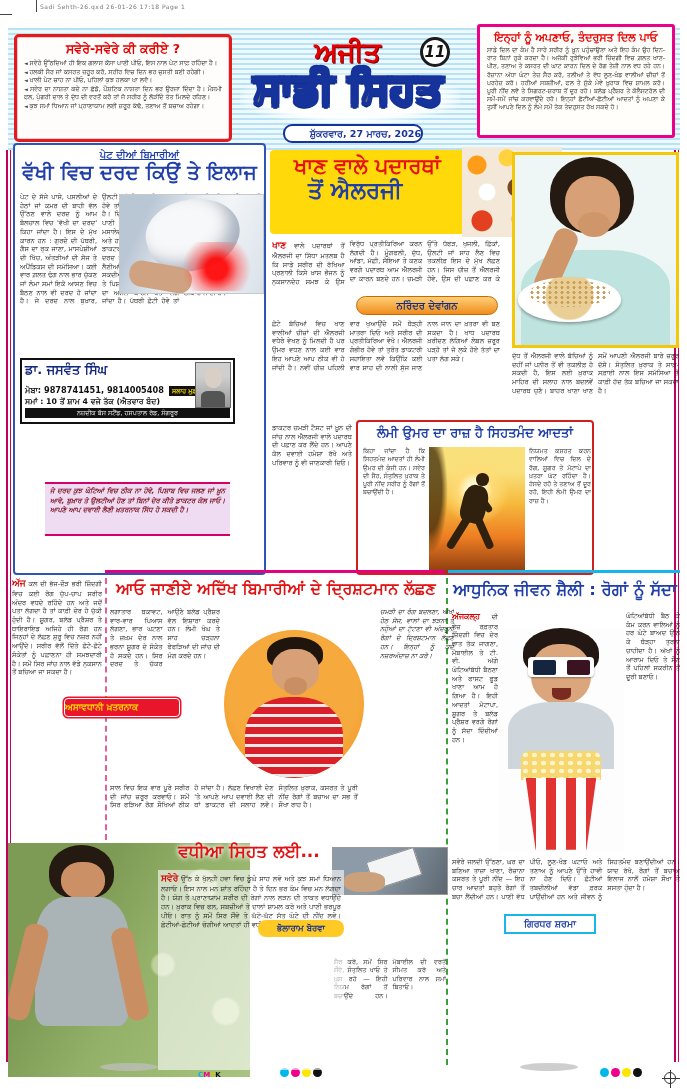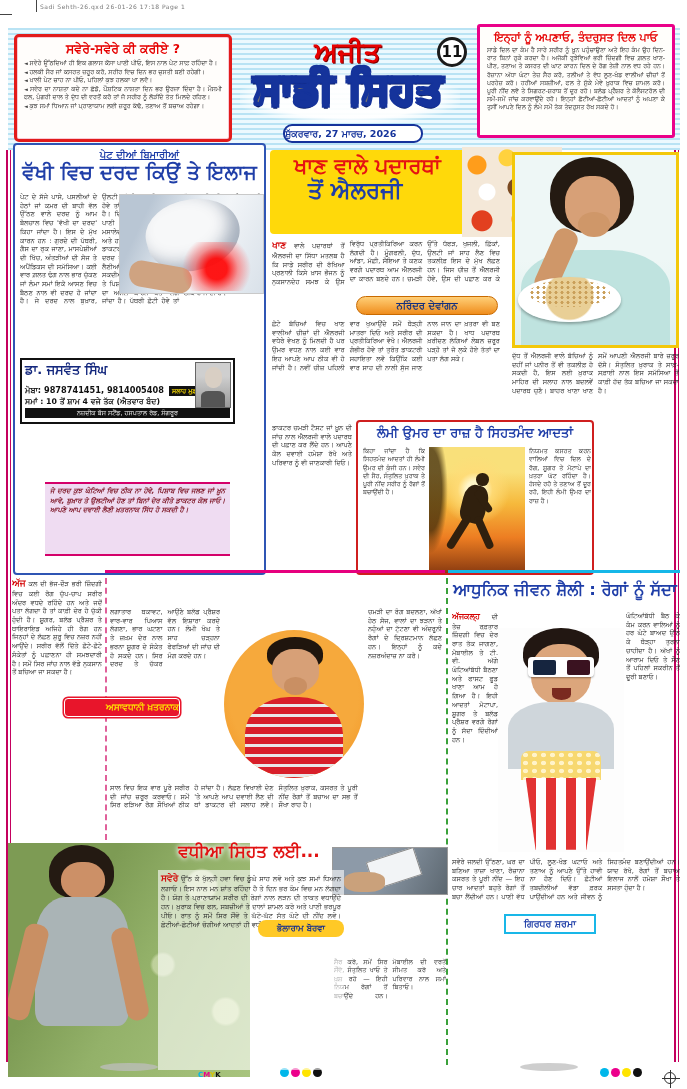--- a/index.html
+++ b/index.html
@@ -18,38 +18,38 @@
 .stripes{background:repeating-linear-gradient(180deg,#b9e3f4 0 2px,#ecf9fe 2px 5px);}
 .swoosh{background:radial-gradient(ellipse at 50% 50%,rgba(255,255,255,.95) 0 55%,rgba(255,255,255,0) 75%);}
 .box-red{border:3px solid #e21b1b;background:#fffdfb;border-radius:5px;padding:4px 7px;box-shadow:0 0 0 1px #f9c9d6 inset;}
 .box-mag{border:3px solid #ea0089;background:#fffefb;border-radius:3px;padding:4px 7px;}
 .boxtitle{font-size:11.5px;font-weight:bold;color:#e60000;text-align:center;margin-bottom:2px;}
 .bullet{font-size:6.3px;line-height:1.35;color:#1c1c1c;text-align:justify;}
 .bullet::before{content:"◄ ";font-size:5px;color:#444;}
 .masthead-ajit{font-size:27px;font-weight:bold;color:#e60000;text-align:center;text-shadow:1px 1px 0 #7e0000;}
 .pagenum{width:30px;height:30px;border:3px solid #1b1b1b;border-radius:50%;background:#fff;font-size:15px;font-weight:bold;color:#111;text-align:center;line-height:25px;}
 .masthead-main{font-size:42px;font-weight:bold;color:#737373;text-align:center;-webkit-text-stroke:2px #15339b;text-shadow:2px 2px 0 #15339b,-2px -2px 0 #15339b,2px -2px 0 #15339b,-2px 2px 0 #15339b,0 3px 0 #0d2068;}
-.datepill{border:2px solid #15339b;border-radius:9px;background:#fff;font-size:9.5px;font-weight:bold;color:#15339b;text-align:left;line-height:15px;}
+.datepill{border:2px solid #15339b;border-radius:9px;background:#fff;font-size:9.5px;font-weight:bold;color:#15339b;text-align:right;line-height:15px;}
 .vrule{width:2px;background:#c4005e;}
 .artbox{border:2px solid #2f55b4;border-radius:4px;background:#fff;}
 .kicker{font-size:10px;font-weight:bold;color:#1f3ea8;text-decoration:underline;text-align:center;}
 .headline-blue{font-weight:bold;color:#1f3ea8;text-align:center;}
 .headline-red{font-weight:bold;color:#e11212;text-align:center;}
 .docbox{border:2px solid #111;background:#fff;padding:2px 3px;}
 .docname{font-size:13px;font-weight:bold;color:#13277d;}
 .docline{font-size:8.2px;font-weight:bold;color:#111;}
 .docbadge{display:inline-block;background:#111;color:#ffe000;font-size:6.3px;font-weight:bold;padding:1px 3px;}
 .docaddr{background:#111;color:#fff;font-size:6.4px;text-align:center;padding:1px 2px;margin-top:1px;}
 .quote{background:#efdcf2;border-top:2.5px solid #d4006a;border-bottom:2.5px solid #d4006a;padding:3px 5px;font-style:italic;font-weight:bold;color:#7a1020;font-size:6.8px;line-height:1.4;text-align:justify;}
 .ylwblock{background:#ffd90a;border-radius:4px;padding:4px 24px;}
 .ah1{font-size:21px;font-weight:bold;color:#e61212;line-height:1.15;}
 .ah2{font-size:23px;font-weight:bold;color:#1f3ea8;margin-left:14px;line-height:1.1;}
 .pill-orange{background:linear-gradient(180deg,#ffcf77,#ef8d1d);border:1px solid #c96a00;border-radius:10px;color:#14307e;font-weight:bold;font-size:10px;text-align:center;line-height:18px;}
 .runnerbox{border:2px solid #cf1f1f;border-radius:4px;background:#fff;}
-.pill-red{background:#e8152b;border:1.5px solid #fff;box-shadow:0 0 0 1.5px #e8152b;border-radius:4px;color:#ffe000;font-weight:bold;font-size:9px;text-align:right;line-height:16px;}
+.pill-red{background:#e8152b;border:1.5px solid #fff;box-shadow:0 0 0 1.5px #e8152b;border-radius:4px;color:#ffe000;font-weight:bold;font-size:9px;text-align:left;line-height:16px;}
 .pill-yellow{background:#ffc926;border-radius:8px;color:#17318c;font-weight:bold;font-size:8.5px;text-align:center;line-height:17px;}
 .pill-cyan{background:#fff;border:2px solid #19b7e8;color:#1f3ea8;font-weight:bold;font-size:9.5px;text-align:center;line-height:16px;}
 .subhead-blue{font-size:11.5px;font-weight:bold;color:#1f3ea8;text-align:center;line-height:1.3;}
 .dash-green{border-left:2px dashed #3aa13a;}
 .dash-pink{border-left:2px dashed #e0609a;}
 .hline-mag{background:#e6007e;}
 .hline-cyan{background:#15b7e8;}
 
 .ph-pain{background:linear-gradient(115deg,#b9c6d4 0 18%,#e7edf3 45%,#f2f5f8 60%,#d9e1e9 100%);border:1px solid #c9c9c9;}
 .ph-pain .shirt{left:18%;top:4%;width:66%;height:72%;background:#f7f8f9;border-radius:45% 55% 50% 50%;box-shadow:inset -8px -10px 16px rgba(150,162,178,.85);transform:rotate(-16deg);}
@@ -122,21 +122,21 @@
   <div class="abs box-red" style="left:14px;top:34px;width:218px;height:108px;">
     <div class="boxtitle" style="font-size:12.5px;">ਸਵੇਰੇ-ਸਵੇਰੇ ਕੀ ਕਰੀਏ ?</div>
     <div class="bullet">ਸਵੇਰੇ ਉੱਠਦਿਆਂ ਹੀ ਇਕ ਗਲਾਸ ਕੋਸਾ ਪਾਣੀ ਪੀਓ, ਇਸ ਨਾਲ ਪੇਟ ਸਾਫ਼ ਰਹਿੰਦਾ ਹੈ।</div>
     <div class="bullet">ਹਲਕੀ ਸੈਰ ਜਾਂ ਕਸਰਤ ਜ਼ਰੂਰ ਕਰੋ, ਸਰੀਰ ਵਿਚ ਦਿਨ ਭਰ ਚੁਸਤੀ ਬਣੀ ਰਹੇਗੀ।</div>
     <div class="bullet">ਖਾਲੀ ਪੇਟ ਚਾਹ ਨਾ ਪੀਓ, ਪਹਿਲਾਂ ਕੁਝ ਹਲਕਾ ਖਾ ਲਵੋ।</div>
     <div class="bullet">ਸਵੇਰ ਦਾ ਨਾਸ਼ਤਾ ਕਦੇ ਨਾ ਛੱਡੋ, ਪੌਸ਼ਟਿਕ ਨਾਸ਼ਤਾ ਦਿਨ ਭਰ ਊਰਜਾ ਦਿੰਦਾ ਹੈ। ਮੌਸਮੀ ਫਲ, ਪੁੰਗਰੀ ਦਾਲ ਤੇ ਦੁੱਧ ਦੀ ਵਰਤੋਂ ਕਰੋ ਤਾਂ ਜੋ ਸਰੀਰ ਨੂੰ ਲੋੜੀਂਦੇ ਤੱਤ ਮਿਲਦੇ ਰਹਿਣ।</div>
     <div class="bullet">ਕੁਝ ਸਮਾਂ ਧਿਆਨ ਜਾਂ ਪ੍ਰਾਣਾਯਾਮ ਲਈ ਜ਼ਰੂਰ ਕੱਢੋ, ਤਣਾਅ ਤੋਂ ਬਚਾਅ ਰਹੇਗਾ।</div>
   </div>
 
   <div class="abs masthead-ajit" style="left:240px;top:36px;width:215px;">ਅਜੀਤ</div>
-  <div class="abs pagenum" style="left:437px;top:37px;">11</div>
+  <div class="abs pagenum" style="left:420px;top:37px;font-style:italic;">11</div>
   <div class="abs masthead-main" style="left:228px;top:64px;width:240px;">ਸਾਡੀ ਸਿਹਤ</div>
   <div class="abs datepill" style="left:283px;top:124px;width:140px;height:19px;">ਸ਼ੁੱਕਰਵਾਰ, 27 ਮਾਰਚ, 2026</div>
 
   <div class="abs box-mag" style="left:477px;top:24px;width:198px;height:114px;">
     <div class="boxtitle" style="font-size:11px;">ਇਨ੍ਹਾਂ ਨੂੰ ਅਪਣਾਓ, ਤੰਦਰੁਸਤ ਦਿਲ ਪਾਓ</div>
     <div class="bt" style="font-size:6.2px;height:86px;">ਸਾਡੇ ਦਿਲ ਦਾ ਕੰਮ ਹੈ ਸਾਰੇ ਸਰੀਰ ਨੂੰ ਖ਼ੂਨ ਪਹੁੰਚਾਉਣਾ ਅਤੇ ਇਹ ਕੰਮ ਉਹ ਦਿਨ-ਰਾਤ ਬਿਨਾਂ ਰੁਕੇ ਕਰਦਾ ਹੈ। ਅਜੋਕੀ ਰੁਝੇਵਿਆਂ ਭਰੀ ਜ਼ਿੰਦਗੀ ਵਿਚ ਗ਼ਲਤ ਖਾਣ-ਪੀਣ, ਤਣਾਅ ਤੇ ਕਸਰਤ ਦੀ ਘਾਟ ਕਾਰਨ ਦਿਲ ਦੇ ਰੋਗ ਤੇਜ਼ੀ ਨਾਲ ਵਧ ਰਹੇ ਹਨ। ਰੋਜ਼ਾਨਾ ਅੱਧਾ ਘੰਟਾ ਤੇਜ਼ ਸੈਰ ਕਰੋ, ਤਲੀਆਂ ਤੇ ਵੱਧ ਲੂਣ-ਖੰਡ ਵਾਲੀਆਂ ਚੀਜ਼ਾਂ ਤੋਂ ਪਰਹੇਜ਼ ਕਰੋ। ਹਰੀਆਂ ਸਬਜ਼ੀਆਂ, ਫਲ ਤੇ ਸੁੱਕੇ ਮੇਵੇ ਖ਼ੁਰਾਕ ਵਿਚ ਸ਼ਾਮਲ ਕਰੋ। ਪੂਰੀ ਨੀਂਦ ਲਵੋ ਤੇ ਸਿਗਰਟ-ਸ਼ਰਾਬ ਤੋਂ ਦੂਰ ਰਹੋ। ਬਲੱਡ ਪ੍ਰੈਸ਼ਰ ਤੇ ਕੋਲੈਸਟਰੋਲ ਦੀ ਸਮੇਂ-ਸਮੇਂ ਜਾਂਚ ਕਰਵਾਉਂਦੇ ਰਹੋ। ਇਨ੍ਹਾਂ ਛੋਟੀਆਂ-ਛੋਟੀਆਂ ਆਦਤਾਂ ਨੂੰ ਅਪਣਾ ਕੇ ਤੁਸੀਂ ਆਪਣੇ ਦਿਲ ਨੂੰ ਲੰਮੇ ਸਮੇਂ ਤੱਕ ਤੰਦਰੁਸਤ ਰੱਖ ਸਕਦੇ ਹੋ।</div>
   </div>
 
   <div class="abs vrule" style="left:6px;top:150px;height:912px;"></div>
   <div class="abs vrule" style="left:10px;top:150px;height:912px;width:1px;"></div>
@@ -159,21 +159,21 @@
     <div class="abs docbox" style="left:5px;top:213px;width:215px;height:66px;">
       <div class="photo ph-doctor" style="right:2px;top:2px;width:36px;height:46px;"></div>
       <div class="docname">ਡਾ. ਜਸਵੰਤ ਸਿੰਘ</div>
       <div>
         <span class="docline">ਮੋਬਾ: 9878741451, 9814005408</span>
         <span class="docbadge">ਸਲਾਹ ਮੁਫ਼ਤ</span>
       </div>
       <div class="docline" style="font-size:7.8px;">ਸਮਾਂ : 10 ਤੋਂ ਸ਼ਾਮ 4 ਵਜੇ ਤੱਕ (ਐਤਵਾਰ ਬੰਦ)</div>
       <div class="docaddr">ਨਜ਼ਦੀਕ ਬੱਸ ਸਟੈਂਡ, ਹਸਪਤਾਲ ਰੋਡ, ਸੰਗਰੂਰ</div>
     </div>
-    <div class="abs quote" style="left:30px;top:337px;width:185px;height:74px;">ਜੇ ਦਰਦ ਕੁਝ ਘੰਟਿਆਂ ਵਿਚ ਠੀਕ ਨਾ ਹੋਵੇ, ਪਿਸ਼ਾਬ ਵਿਚ ਜਲਣ ਜਾਂ ਖ਼ੂਨ ਆਵੇ, ਬੁਖ਼ਾਰ ਤੇ ਉਲਟੀਆਂ ਹੋਣ ਤਾਂ ਬਿਨਾਂ ਦੇਰ ਕੀਤੇ ਡਾਕਟਰ ਕੋਲ ਜਾਓ। ਆਪਣੇ ਆਪ ਦਵਾਈ ਲੈਣੀ ਖ਼ਤਰਨਾਕ ਸਿੱਧ ਹੋ ਸਕਦੀ ਹੈ।</div>
+    <div class="abs quote" style="left:30px;top:337px;width:185px;height:54px;">ਜੇ ਦਰਦ ਕੁਝ ਘੰਟਿਆਂ ਵਿਚ ਠੀਕ ਨਾ ਹੋਵੇ, ਪਿਸ਼ਾਬ ਵਿਚ ਜਲਣ ਜਾਂ ਖ਼ੂਨ ਆਵੇ, ਬੁਖ਼ਾਰ ਤੇ ਉਲਟੀਆਂ ਹੋਣ ਤਾਂ ਬਿਨਾਂ ਦੇਰ ਕੀਤੇ ਡਾਕਟਰ ਕੋਲ ਜਾਓ। ਆਪਣੇ ਆਪ ਦਵਾਈ ਲੈਣੀ ਖ਼ਤਰਨਾਕ ਸਿੱਧ ਹੋ ਸਕਦੀ ਹੈ।</div>
   </div>
 
   <div class="abs ylwblock" style="left:270px;top:150px;width:202px;height:84px;">
     <div class="ah1">ਖਾਣ ਵਾਲੇ ਪਦਾਰਥਾਂ</div>
     <div class="ah2">ਤੋਂ ਐਲਰਜੀ</div>
   </div>
   <div class="photo ph-food" style="left:462px;top:147px;width:100px;height:90px;"></div>
   <div class="photo ph-sneeze" style="left:512px;top:152px;width:167px;height:196px;">
     <i class="hair"></i>
       <i class="face"></i>
@@ -209,29 +209,30 @@
   <div class="abs hline-mag" style="left:105px;top:570px;width:340px;height:2.5px;"></div>
   <div class="abs hline-cyan" style="left:448px;top:570px;width:232px;height:3px;"></div>
   <div class="abs dash-green" style="left:446px;top:578px;height:487px;"></div>
   <div class="abs dash-pink" style="left:105px;top:578px;height:262px;"></div>
 
   <div class="abs bt" style="left:12px;top:578px;width:90px;height:262px;">
     <span class="lead">ਅੱਜ</span>
     <span>ਕਲ ਦੀ ਭੱਜ-ਦੌੜ ਭਰੀ ਜ਼ਿੰਦਗੀ ਵਿਚ ਕਈ ਰੋਗ ਚੁੱਪ-ਚਾਪ ਸਰੀਰ ਅੰਦਰ ਵਧਦੇ ਰਹਿੰਦੇ ਹਨ ਅਤੇ ਜਦੋਂ ਪਤਾ ਲੱਗਦਾ ਹੈ ਤਾਂ ਕਾਫ਼ੀ ਦੇਰ ਹੋ ਚੁੱਕੀ ਹੁੰਦੀ ਹੈ। ਸ਼ੂਗਰ, ਬਲੱਡ ਪ੍ਰੈਸ਼ਰ ਤੇ ਥਾਇਰਾਇਡ ਅਜਿਹੇ ਹੀ ਰੋਗ ਹਨ ਜਿਨ੍ਹਾਂ ਦੇ ਲੱਛਣ ਸ਼ੁਰੂ ਵਿਚ ਨਜ਼ਰ ਨਹੀਂ ਆਉਂਦੇ। ਸਰੀਰ ਵੱਲੋਂ ਦਿੱਤੇ ਛੋਟੇ-ਛੋਟੇ ਸੰਕੇਤਾਂ ਨੂੰ ਪਛਾਣਨਾ ਹੀ ਸਮਝਦਾਰੀ ਹੈ। ਸਮੇਂ ਸਿਰ ਜਾਂਚ ਨਾਲ ਵੱਡੇ ਨੁਕਸਾਨ ਤੋਂ ਬਚਿਆ ਜਾ ਸਕਦਾ ਹੈ।</span>
   </div>
 
+  <div class="abs headline-red" style="left:108px;top:579px;width:336px;font-size:16px;">ਆਓ ਜਾਣੀਏ ਅਦਿੱਖ ਬਿਮਾਰੀਆਂ ਦੇ ਦ੍ਰਿਸ਼ਟਮਾਨ ਲੱਛਣ</div>
   <div class="abs bt cols2" style="left:110px;top:608px;width:110px;height:230px;">ਲਗਾਤਾਰ ਥਕਾਵਟ, ਵਾਰ-ਵਾਰ ਪਿਆਸ ਲੱਗਣਾ, ਭਾਰ ਘਟਣਾ ਤੇ ਜ਼ਖ਼ਮ ਦੇਰ ਨਾਲ ਭਰਨਾ ਸ਼ੂਗਰ ਦੇ ਸੰਕੇਤ ਹੋ ਸਕਦੇ ਹਨ। ਸਿਰ ਦਰਦ ਤੇ ਚੱਕਰ ਆਉਣੇ ਬਲੱਡ ਪ੍ਰੈਸ਼ਰ ਵੱਲ ਇਸ਼ਾਰਾ ਕਰਦੇ ਹਨ। ਲੰਮੀ ਖੰਘ ਤੇ ਸਾਹ ਚੜ੍ਹਨਾ ਫੇਫੜਿਆਂ ਦੀ ਜਾਂਚ ਦੀ ਮੰਗ ਕਰਦੇ ਹਨ।</div>
   <div class="photo ph-cough" style="left:224px;top:630px;width:140px;height:148px;">
     <i class="hair"></i>
       <i class="face"></i>
       <i class="shirt"></i>
       <i class="fist"></i>
   </div>
   <div class="abs pill-red" style="left:64px;top:698px;width:116px;height:19px;z-index:5;">ਅਸਾਵਧਾਨੀ ਖ਼ਤਰਨਾਕ</div>
-  <div class="abs bt" style="left:368px;top:608px;width:74px;height:230px;">ਚਮੜੀ ਦਾ ਰੰਗ ਬਦਲਣਾ, ਅੱਖਾਂ ਹੇਠ ਸੋਜ, ਵਾਲਾਂ ਦਾ ਝੜਨਾ ਤੇ ਨਹੁੰਆਂ ਦਾ ਟੁੱਟਣਾ ਵੀ ਅੰਦਰੂਨੀ ਰੋਗਾਂ ਦੇ ਦ੍ਰਿਸ਼ਟਮਾਨ ਲੱਛਣ ਹਨ। ਇਨ੍ਹਾਂ ਨੂੰ ਕਦੇ ਨਜ਼ਰਅੰਦਾਜ਼ ਨਾ ਕਰੋ।</div>
+  <div class="abs bt" style="left:380px;top:608px;width:74px;height:230px;font-style:italic;">ਚਮੜੀ ਦਾ ਰੰਗ ਬਦਲਣਾ, ਅੱਖਾਂ ਹੇਠ ਸੋਜ, ਵਾਲਾਂ ਦਾ ਝੜਨਾ ਤੇ ਨਹੁੰਆਂ ਦਾ ਟੁੱਟਣਾ ਵੀ ਅੰਦਰੂਨੀ ਰੋਗਾਂ ਦੇ ਦ੍ਰਿਸ਼ਟਮਾਨ ਲੱਛਣ ਹਨ। ਇਨ੍ਹਾਂ ਨੂੰ ਕਦੇ ਨਜ਼ਰਅੰਦਾਜ਼ ਨਾ ਕਰੋ।</div>
   <div class="abs bt cols4" style="left:110px;top:784px;width:332px;height:54px;">ਸਾਲ ਵਿਚ ਇਕ ਵਾਰ ਪੂਰੇ ਸਰੀਰ ਦੀ ਜਾਂਚ ਜ਼ਰੂਰ ਕਰਵਾਓ। ਸਮੇਂ ਸਿਰ ਫੜਿਆ ਰੋਗ ਸੌਖਿਆਂ ਠੀਕ ਹੋ ਜਾਂਦਾ ਹੈ। ਲੱਛਣ ਵਿਖਾਈ ਦੇਣ 'ਤੇ ਆਪਣੇ ਆਪ ਦਵਾਈ ਲੈਣ ਦੀ ਥਾਂ ਡਾਕਟਰ ਦੀ ਸਲਾਹ ਲਵੋ। ਸੰਤੁਲਿਤ ਖ਼ੁਰਾਕ, ਕਸਰਤ ਤੇ ਪੂਰੀ ਨੀਂਦ ਰੋਗਾਂ ਤੋਂ ਬਚਾਅ ਦਾ ਸਭ ਤੋਂ ਸੌਖਾ ਰਾਹ ਹੈ।</div>
 
   <div class="abs headline-blue" style="left:450px;top:580px;width:230px;font-size:16.5px;">ਆਧੁਨਿਕ ਜੀਵਨ ਸ਼ੈਲੀ : ਰੋਗਾਂ ਨੂੰ ਸੱਦਾ</div>
   <div class="abs bt" style="left:452px;top:612px;width:46px;height:240px;">
     <span class="lead" style="font-size:8px;">ਅੱਜਕਲ੍ਹ</span>
     <span>ਦੀ ਤੇਜ਼ ਰਫ਼ਤਾਰ ਜ਼ਿੰਦਗੀ ਵਿਚ ਦੇਰ ਰਾਤ ਤੱਕ ਜਾਗਣਾ, ਮੋਬਾਈਲ ਤੇ ਟੀ. ਵੀ. ਅੱਗੇ ਘੰਟਿਆਂਬੱਧੀ ਬੈਠਣਾ ਅਤੇ ਫਾਸਟ ਫੂਡ ਖਾਣਾ ਆਮ ਹੋ ਗਿਆ ਹੈ। ਇਹੀ ਆਦਤਾਂ ਮੋਟਾਪਾ, ਸ਼ੂਗਰ ਤੇ ਬਲੱਡ ਪ੍ਰੈਸ਼ਰ ਵਰਗੇ ਰੋਗਾਂ ਨੂੰ ਸੱਦਾ ਦਿੰਦੀਆਂ ਹਨ।</span>
   </div>
   <div class="photo ph-popcorn" style="left:498px;top:628px;width:126px;height:224px;">
     <i class="hair"></i>
       <i class="face"></i>

